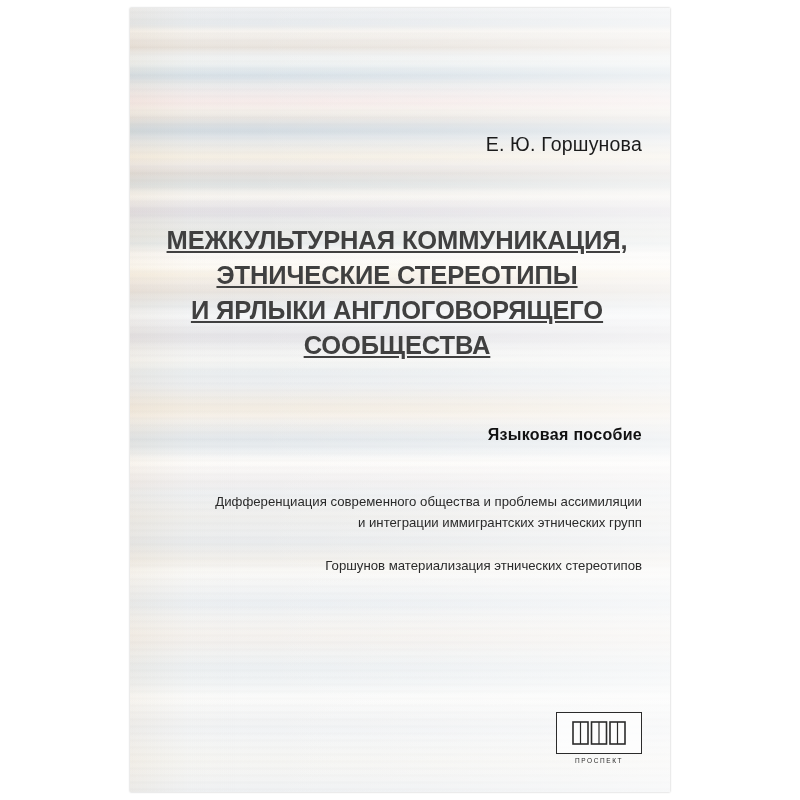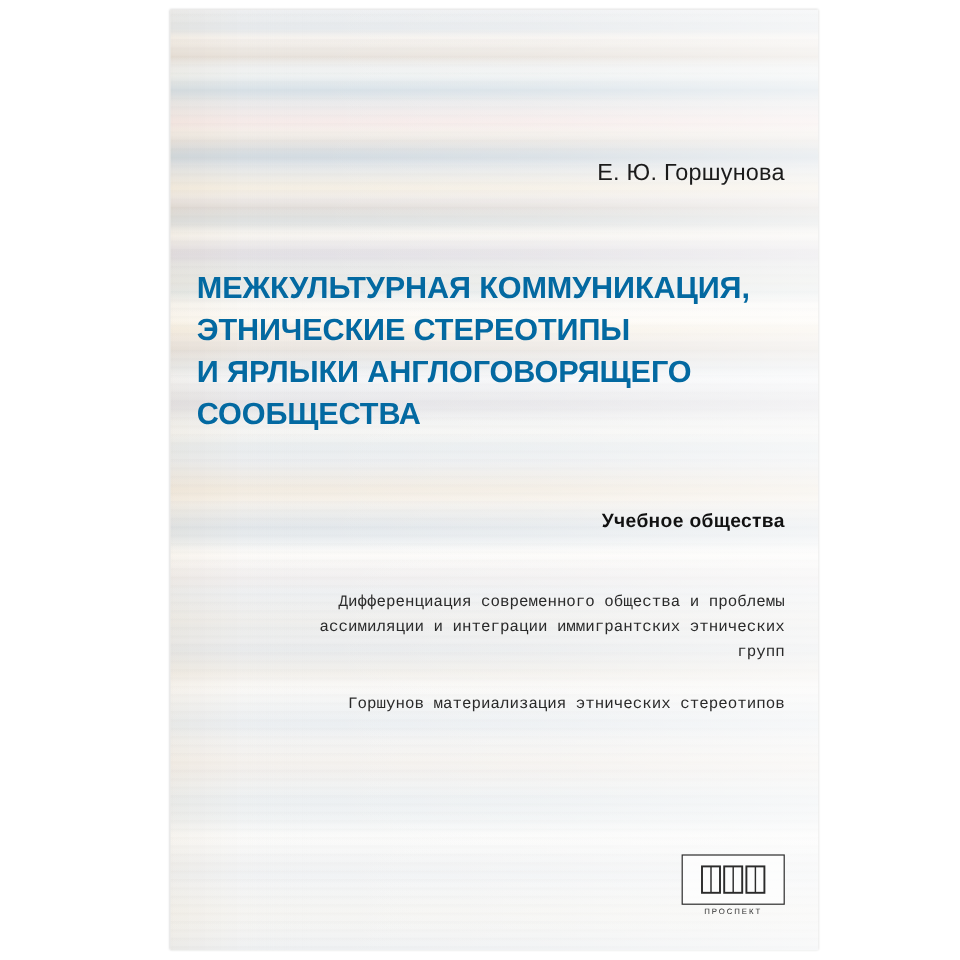--- a/index.html
+++ b/index.html
@@ -22,21 +22,20 @@
   
   #cover {
     position: absolute;
     left: 130px;
     top: 8px;
     width: 540px;
     height: 784px;
     background: #f7f7f5;
     overflow: hidden;
     box-shadow: 0 0 2px rgba(0,0,0,0.25);
-    margin-left: 12px;
   }
 
   
   .streaks {
     position: absolute;
     inset: 0;
     background:
       repeating-linear-gradient(
         to bottom,
         rgba(255,255,255,0.0) 0px,
@@ -166,26 +165,27 @@
     font-size: 19.5px;
     line-height: 29px;
     letter-spacing: 0.2px;
   }
 
   .title {
     position: absolute;
     right: 28px;
     top: 215px;
     width: 490px;
-    text-align: left;
-    color: #0369a1;
+    text-align: center;
+    color: #404040;
     font-weight: bold;
     font-size: 25.5px;
     line-height: 35px;
     letter-spacing: -0.1px;
+    text-decoration: underline;
   }
 
   .subtitle {
     position: absolute;
     right: 28px;
     top: 418px;
     text-align: right;
     color: #111111;
     font-weight: bold;
     font-size: 16px;
@@ -195,21 +195,21 @@
   .blurbs {
     position: absolute;
     right: 28px;
     top: 483px;
     width: 430px;
     text-align: right;
     color: #2a2a2a;
     font-size: 13.2px;
     line-height: 21px;
   }
-  .blurb { margin-bottom: 22px; font-family: Liberation Mono, monospace; }
+  .blurb { margin-bottom: 22px; }
   .blurb:last-child { margin-bottom: 0; }
 
   
   .publisher {
     position: absolute;
     right: 28px;
     bottom: 28px;
     width: 86px;
     text-align: center;
   }
@@ -248,21 +248,21 @@
         <div>Е. Ю. Горшунова</div>
       </div>
 
       <div class="title">
         <div>МЕЖКУЛЬТУРНАЯ КОММУНИКАЦИЯ,</div>
         <div>ЭТНИЧЕСКИЕ СТЕРЕОТИПЫ</div>
         <div>И ЯРЛЫКИ АНГЛОГОВОРЯЩЕГО</div>
         <div>СООБЩЕСТВА</div>
       </div>
 
-      <div class="subtitle">Учебное общества</div>
+      <div class="subtitle">Языковая пособие</div>
 
       <div class="blurbs">
         <div class="blurb">Дифференциация современного общества и проблемы ассимиляции и интеграции иммигрантских этнических групп</div>
         <div class="blurb">Горшунов материализация этнических стереотипов</div>
       </div>
 
       <div class="publisher">
         <div class="pub-mark">
           <svg width="56" height="26" viewBox="0 0 56 26" aria-hidden="true">
             <rect x="2" y="2" width="15" height="22" fill="none" stroke="#2b2b2b" stroke-width="1.6"></rect>

